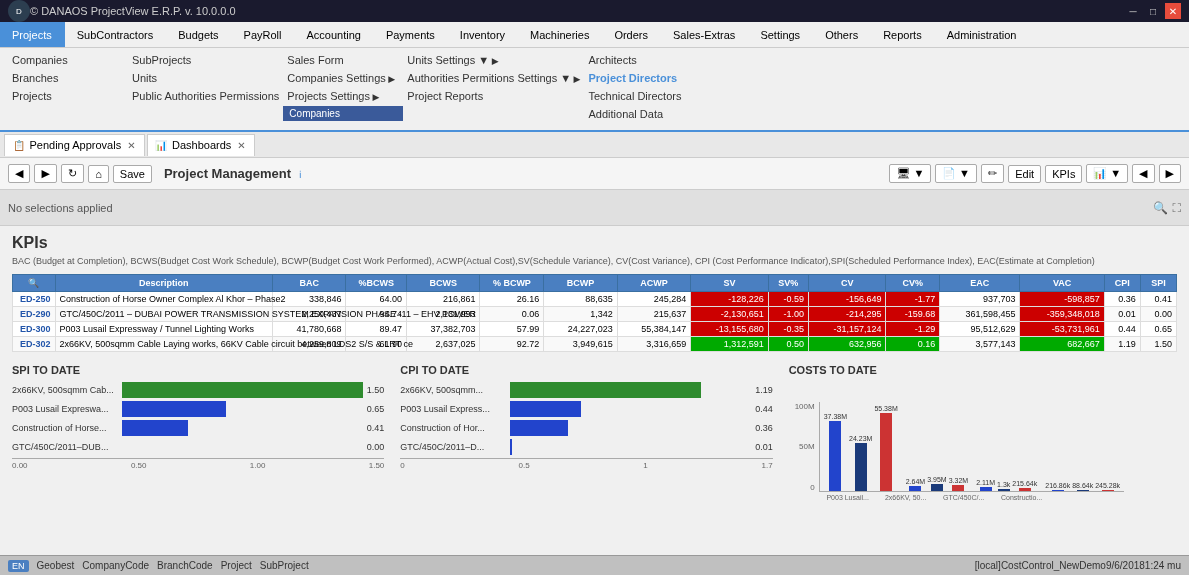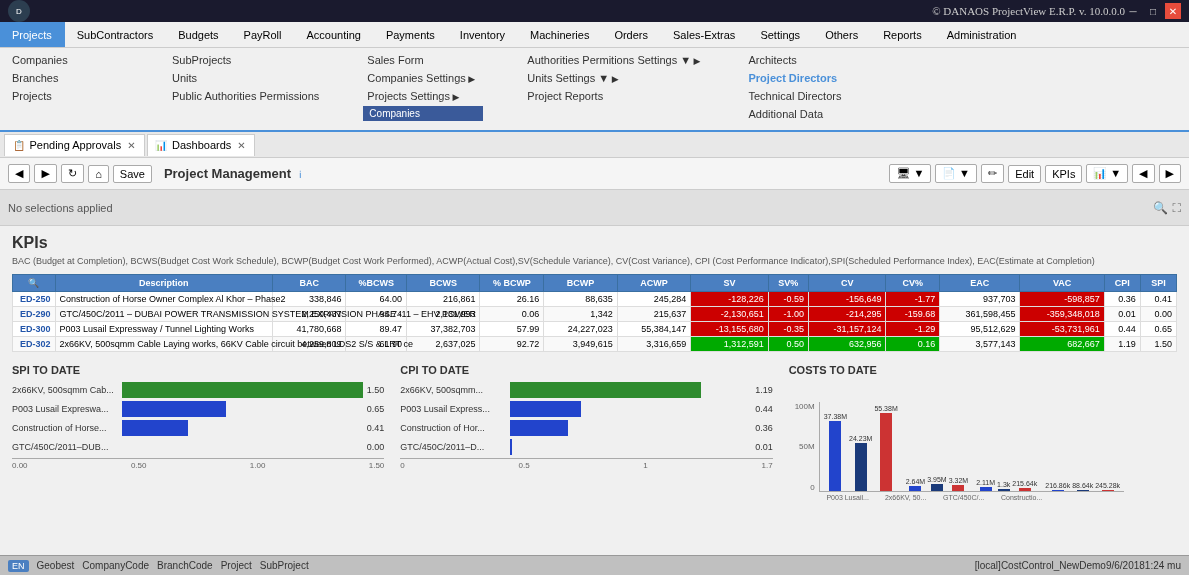--- a/index.html
+++ b/index.html
@@ -1,33 +1,33 @@
 <!DOCTYPE html>
 <html><head>
   <meta charset="utf-8">
   <style>
     * { margin: 0; padding: 0; box-sizing: border-box; }
     body { font-family: 'Segoe UI', Arial, sans-serif; font-size: 11px; background: #f0f0f0; width: 1189px; height: 575px; overflow: hidden; }
     
     
     .title-bar { background: #1a1a2e; color: #ccc; height: 22px; display: flex; align-items: center; justify-content: space-between; padding: 0 8px; }
-    .title-bar-title { flex: 1; text-align: right; font-size: 11px; font-family: Liberation Serif, serif; }
+    .title-bar-title { flex: 1; text-align: left; font-size: 11px; }
     .title-bar-controls { display: flex; gap: 4px; }
     .title-btn { width: 16px; height: 16px; display: flex; align-items: center; justify-content: center; font-size: 10px; cursor: pointer; color: #ccc; }
     .title-btn.close { background: #e74c3c; color: white; }
     .title-logo { width: 22px; height: 22px; background: #2c3e50; border-radius: 50%; display: flex; align-items: center; justify-content: center; font-size: 8px; color: white; }
 
     
     .menu-bar { background: #f0f0f0; border-bottom: 1px solid #ccc; display: flex; height: 26px; align-items: stretch; }
     .menu-item { padding: 0 12px; display: flex; align-items: center; cursor: pointer; font-size: 11px; border-right: 1px solid transparent; }
     .menu-item:hover, .menu-item.active { background: #4a90d9; color: white; }
     .menu-item.active { background: #4a90d9; color: white; }
 
     
-    .dropdown-container { background: #f0f0f0; border-bottom: 2px solid #4a90d9; display: flex; padding: 4px 8px 8px 8px; gap: 40px; }
+    .dropdown-container { background: #f0f0f0; border-bottom: 2px solid #4a90d9; display: flex; padding: 4px 8px 8px 8px; }
     .dropdown-col { display: flex; flex-direction: column; gap: 2px; min-width: 120px; }
     .dropdown-link { font-size: 11px; padding: 2px 4px; cursor: pointer; color: #333; }
     .dropdown-link.with-arrow::after { content: ' ▶'; font-size: 9px; }
     .dropdown-highlight { color: #4a90d9; font-weight: bold; }
 
     
     .tabs-bar { background: #e8e8e8; display: flex; align-items: center; padding: 0 4px; border-bottom: 1px solid #ccc; height: 26px; }
     .tab { display: flex; align-items: center; background: #fff; border: 1px solid #ccc; border-bottom: none; padding: 2px 8px; margin-right: 2px; font-size: 11px; cursor: pointer; height: 22px; }
     .tab .tab-icon { margin-right: 4px; font-size: 10px; }
     .tab .tab-close { margin-left: 6px; font-size: 10px; color: #666; cursor: pointer; }
@@ -129,22 +129,22 @@
     <div class="dropdown-link">Units</div>
     <div class="dropdown-link">Public Authorities Permissions</div>
   </div>
   <div class="dropdown-col">
     <div class="dropdown-link">Sales Form</div>
     <div class="dropdown-link with-arrow">Companies Settings</div>
     <div class="dropdown-link with-arrow">Projects Settings</div>
     <div class="section-divider">Companies</div>
   </div>
   <div class="dropdown-col">
+    <div class="dropdown-link with-arrow">Units Settings ▼</div>
     <div class="dropdown-link with-arrow">Authorities Permitions Settings ▼</div>
-    <div class="dropdown-link with-arrow">Units Settings ▼</div>
     <div class="dropdown-link">Project Reports</div>
   </div>
   <div class="dropdown-col">
     <div class="dropdown-link">Architects</div>
     <div class="dropdown-link dropdown-highlight">Project Directors</div>
     <div class="dropdown-link">Technical Directors</div>
     <div class="dropdown-link">Additional Data</div>
   </div>
 </div>
 

